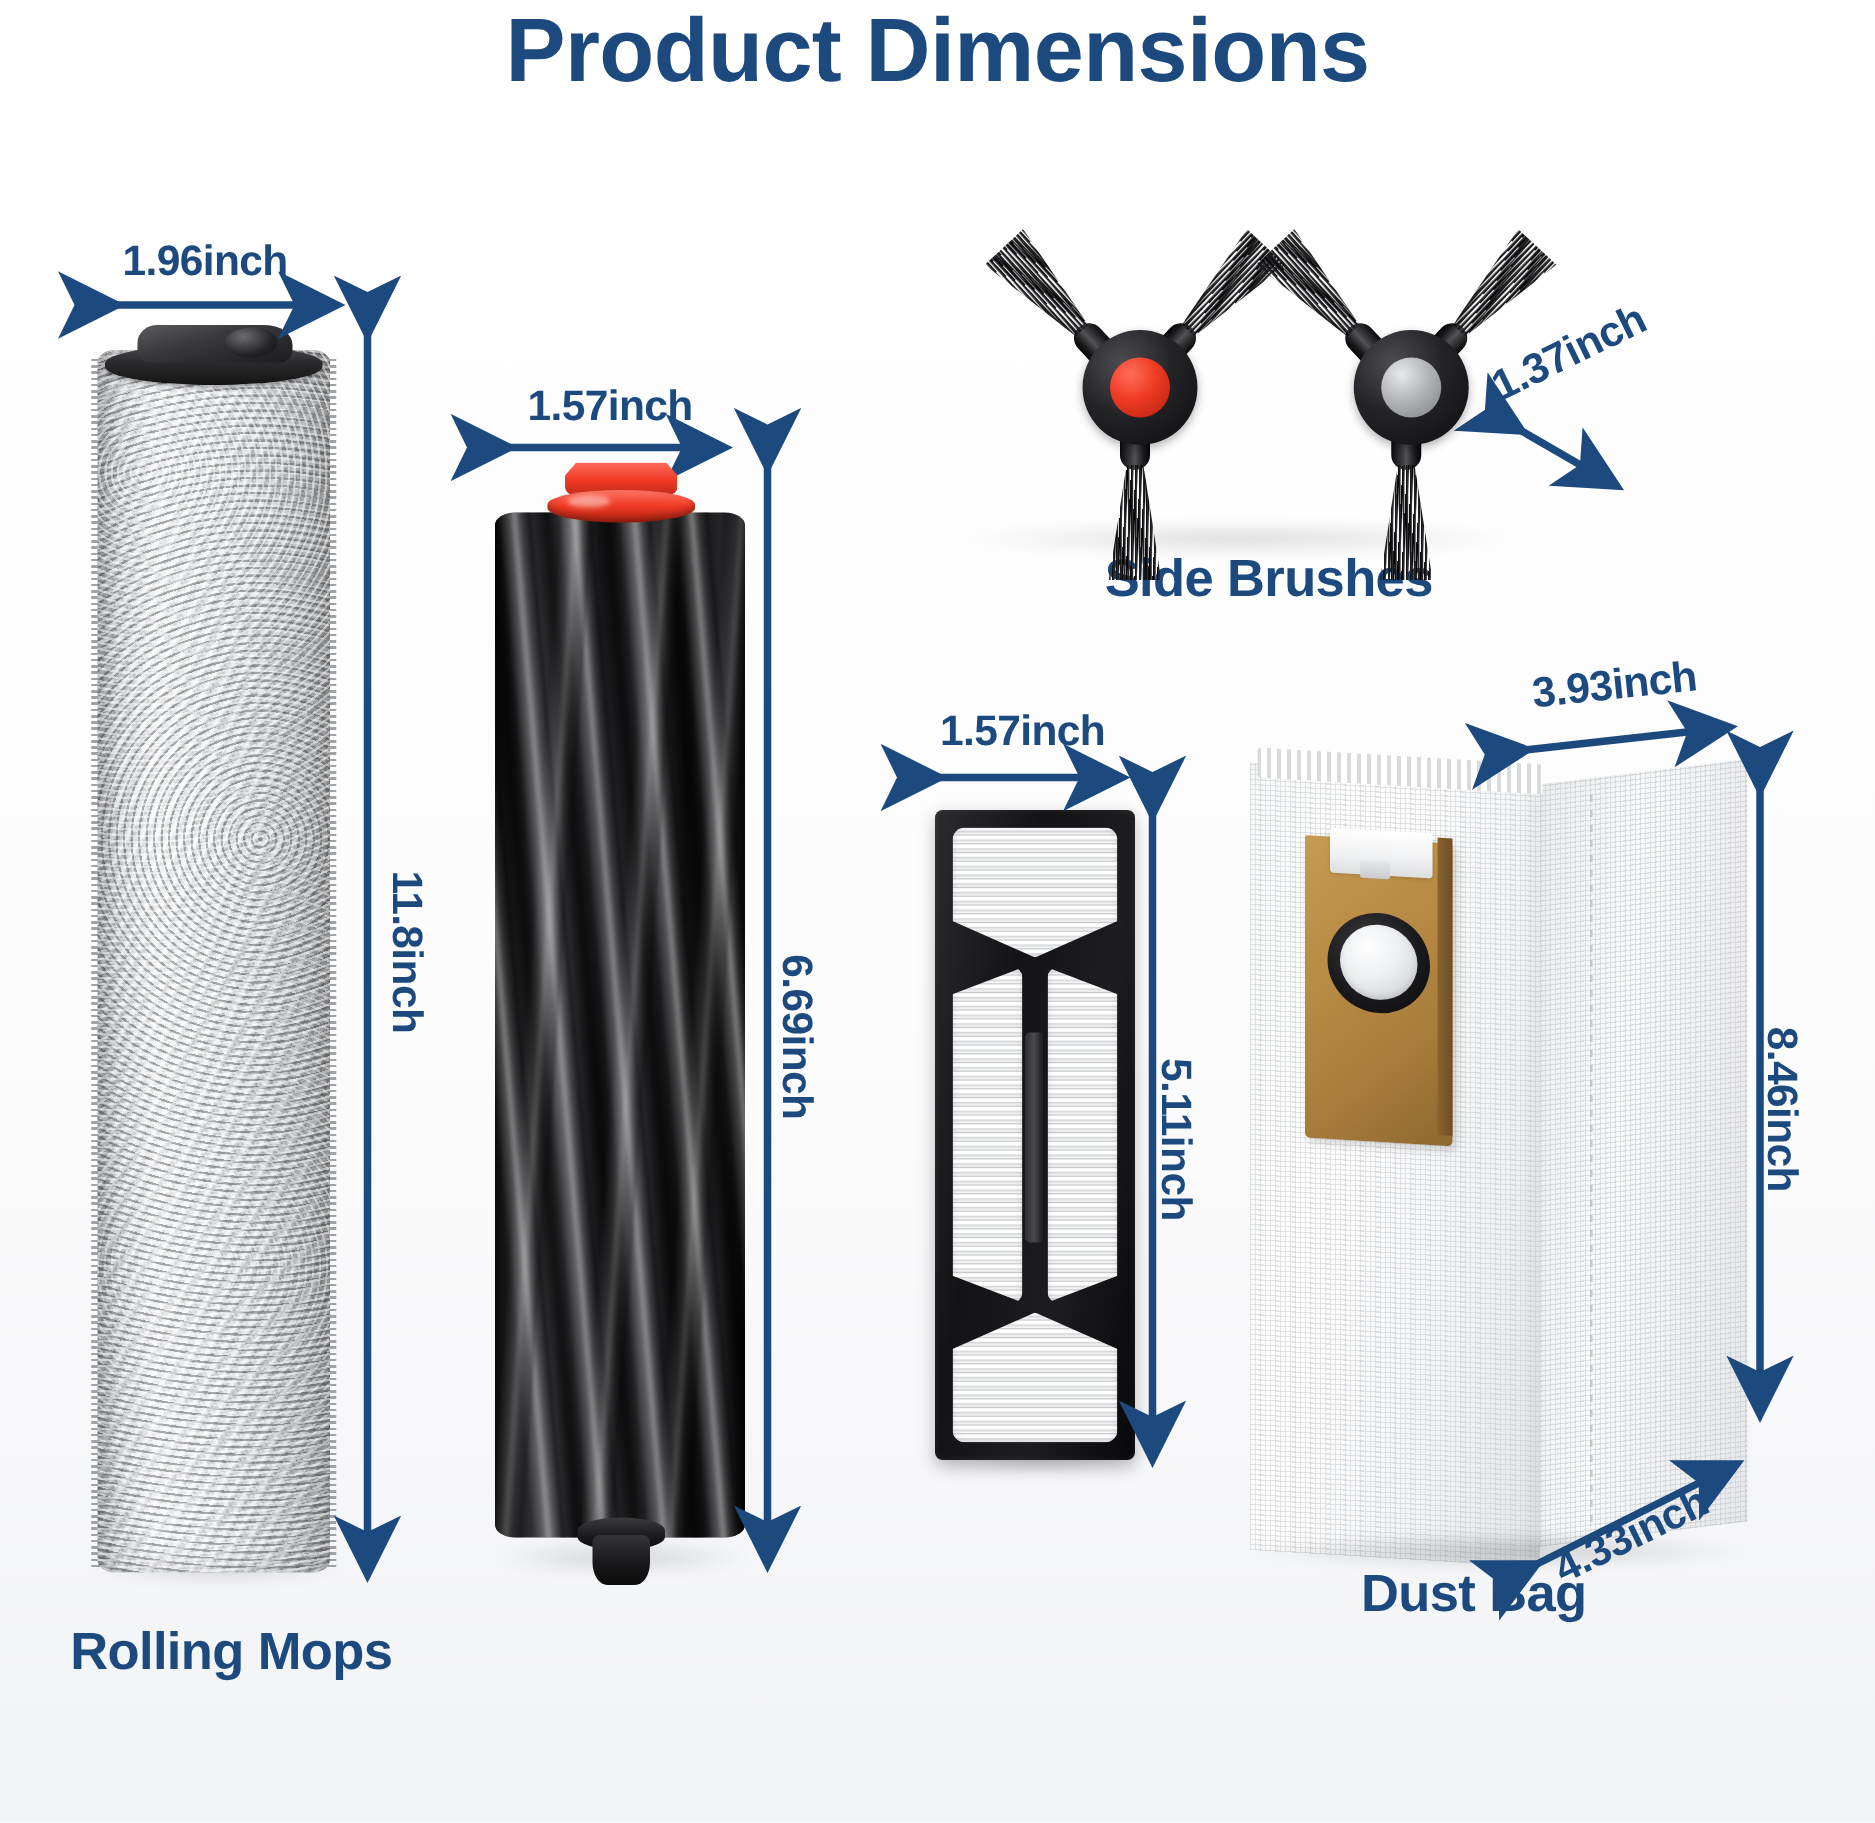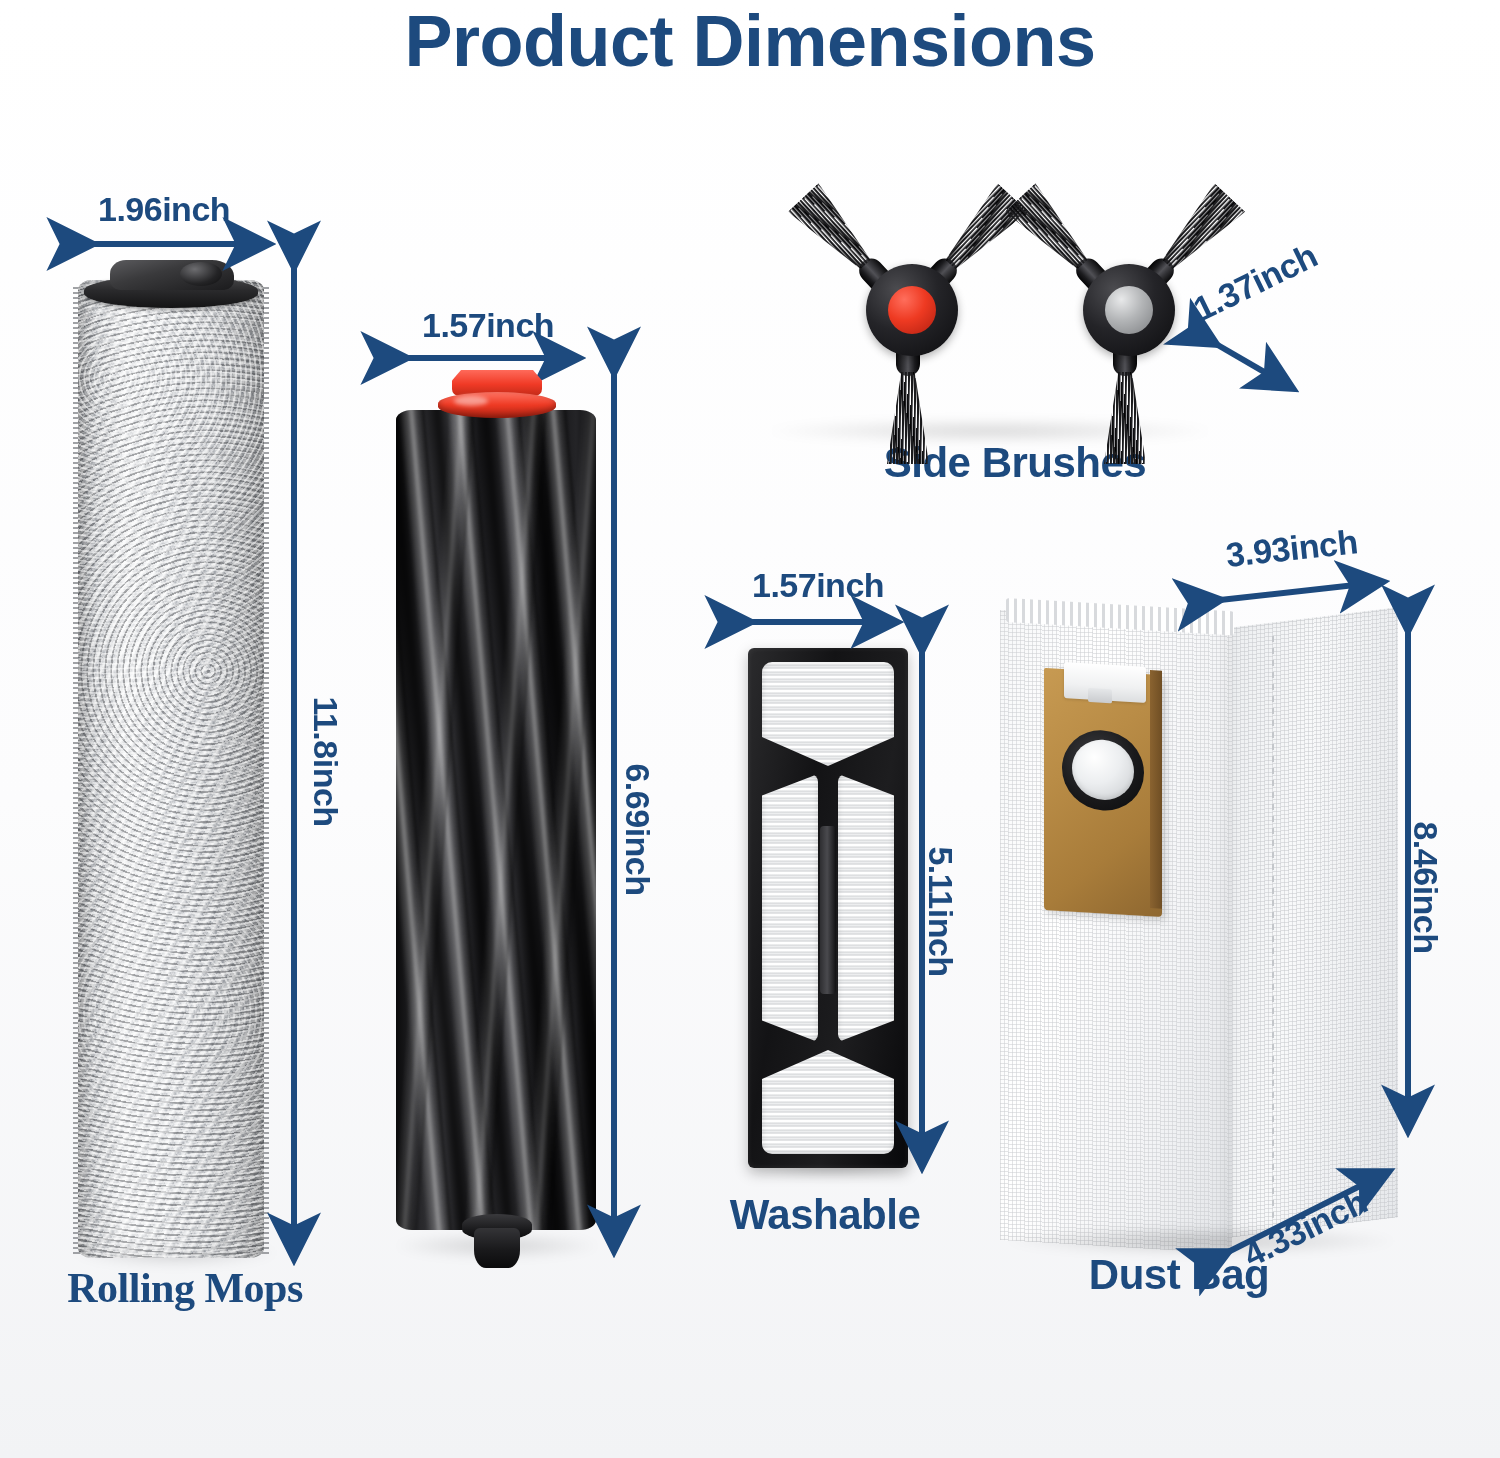--- a/index.html
+++ b/index.html
@@ -376,21 +376,21 @@
     <div id="mop-body"></div>
     <div id="mop-cap">
       <div class="cap-base"></div>
       <div class="cap-top"></div>
       <div class="cap-hole"></div>
     </div>
   </div>
 
   <div class="dim-label" style="left:98px; top:190px;">1.96inch</div>
   <div class="dim-label vert-label" style="left:255px; top:742px; width:140px; text-align:center;">11.8inch</div>
-  <div class="part-label" style="left:55px; top:1266px; width:260px;font-family:Liberation Serif, serif;">Rolling Mops</div>
+  <div class="part-label" style="left:55px; top:1298px; width:260px;">Rolling Mops</div>
 
   <div class="ground-shadow" style="left:392px; top:1232px; width:210px; height:28px;"></div>
   <div id="roller-wrap">
     <div id="roller-cap">
       <div class="rc-top"></div>
       <div class="rc-flange"></div>
       <div class="rc-shine"></div>
     </div>
     <div id="roller-body">
       <div class="vane" style="left:-6px;  transform: rotate(-5deg);"></div>
@@ -459,21 +459,20 @@
     <div id="filter-frame"></div>
     <div class="pleat" id="pleat-top"></div>
     <div class="pleat" id="pleat-left"></div>
     <div class="pleat" id="pleat-right"></div>
     <div class="pleat" id="pleat-bottom"></div>
     <div id="filter-rib"></div>
   </div>
 
   <div class="dim-label" style="left:752px; top:566px;">1.57inch</div>
   <div class="dim-label vert-label" style="left:870px; top:892px; width:140px; text-align:center;">5.11inch</div>
-  <div class="part-label" style="left:700px; top:1192px; width:250px;">Washable</div>
 
   <div id="bag-wrap">
     <div id="bag-side"></div>
     <div id="bag-front"></div>
     <div id="bag-seam"></div>
     <div id="bag-top"></div>
     <div id="bag-collar"></div>
     <div id="bag-collar-fold"></div>
     <div id="bag-slider"></div>
     <div id="bag-slider-tab"></div>

